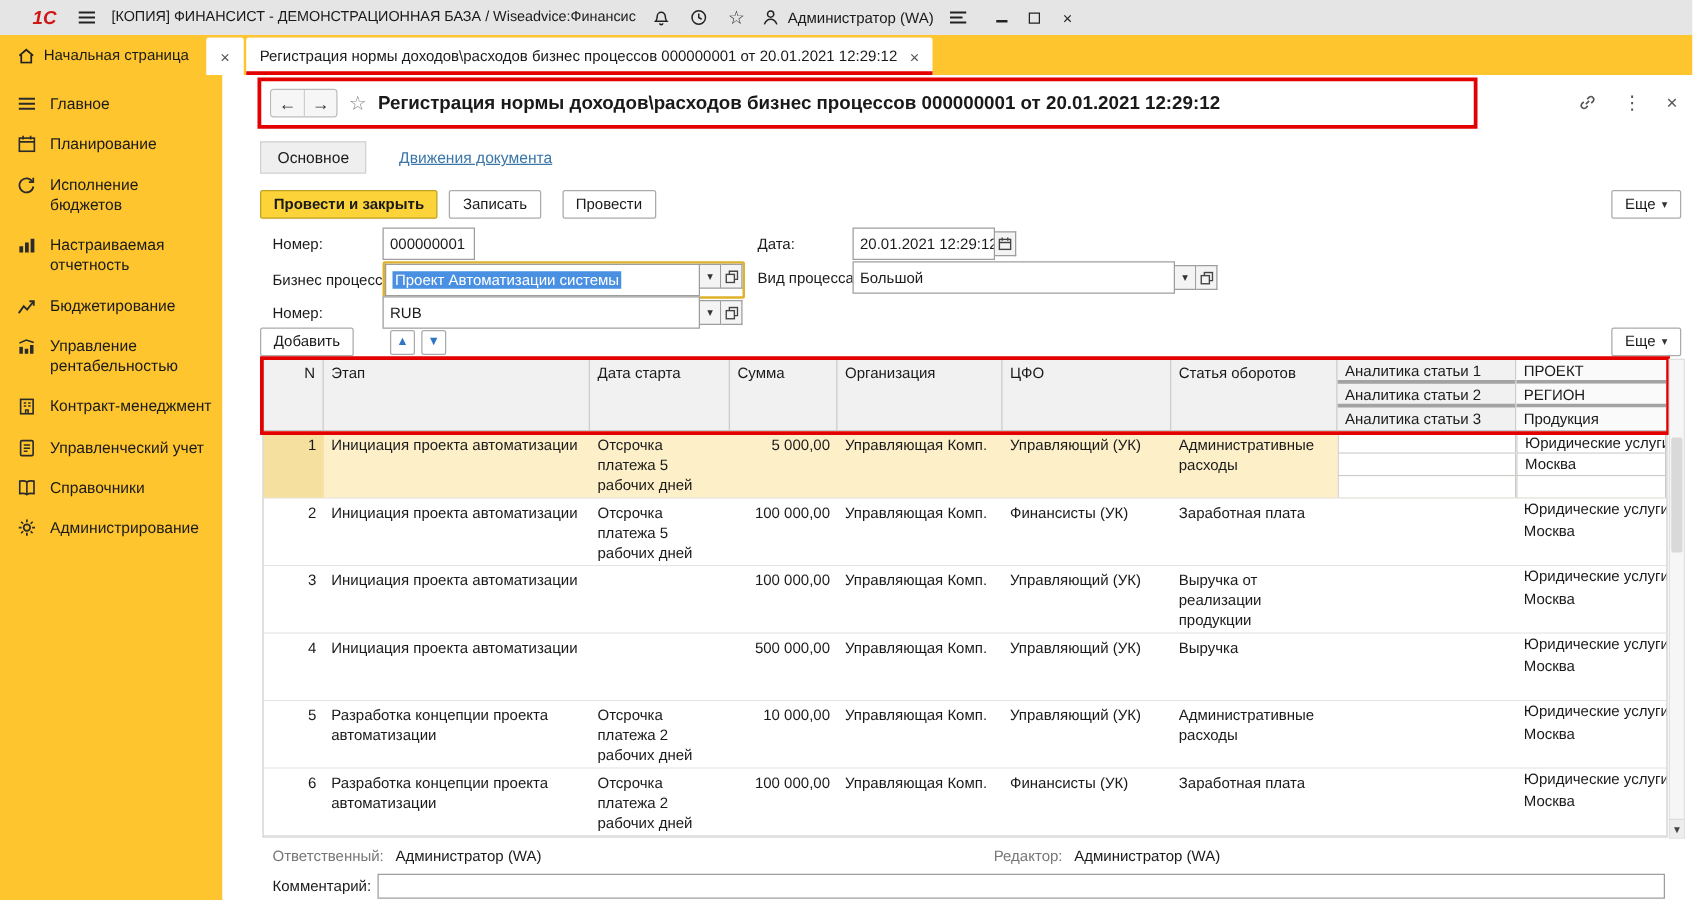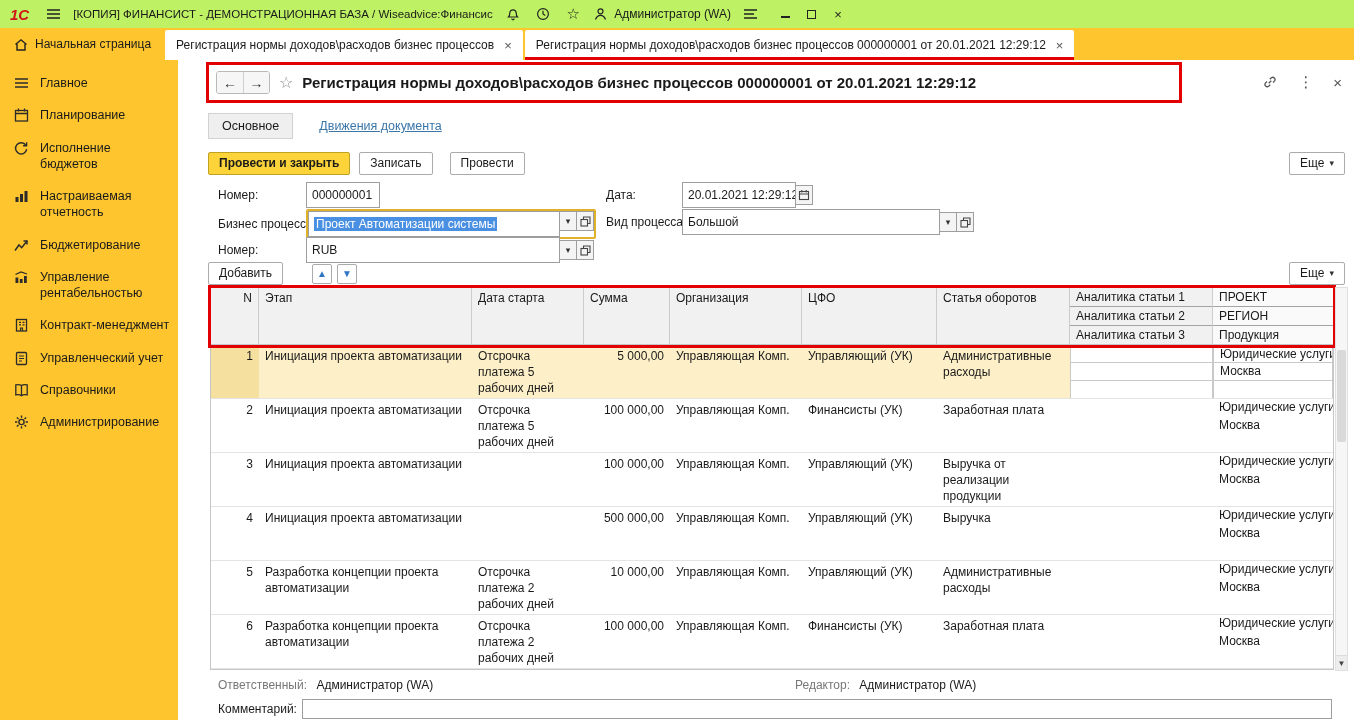--- a/index.html
+++ b/index.html
@@ -1,20 +1,20 @@
 <!DOCTYPE html>
 <html><head>
 <meta charset="utf-8">
 <style>
   * { margin:0; padding:0; box-sizing:border-box; }
   html,body { width:1354px; height:720px; overflow:hidden; }
   body { font-family:"Liberation Sans", sans-serif; font-size:12px; color:#1a1a1a; background:#fff; position:relative; }
 
   
-  .titlebar { position:absolute; left:0; top:0; width:1354px; height:28px; background:#bef264; display:flex; align-items:center; padding:0 6px; gap:10px; }
+  .titlebar { position:absolute; left:0; top:0; width:1354px; height:28px; background:#e5e5e5; display:flex; align-items:center; padding:0 22px; gap:10px; }
   .logo { font-weight:bold; font-size:15px; color:#cf1717; font-style:italic; padding:0 4px; white-space:nowrap; }
   .tb-icon { display:flex; align-items:center; justify-content:center; width:20px; height:20px; cursor:pointer; flex:0 0 auto; }
   .app-title { font-size:11.5px; white-space:nowrap; overflow:hidden; max-width:420px; }
   .search { width:498px; height:20px; background:#fed867; border-radius:3px; display:flex; align-items:center; gap:6px; padding:0 7px; color:#8d7c39; margin-left:auto; }
   .user { display:flex; align-items:center; gap:6px; white-space:nowrap; cursor:pointer; }
   .win-controls { display:flex; align-items:center; gap:4px; margin-left:4px; }
   .win-btn { width:22px; height:20px; display:flex; align-items:center; justify-content:center; cursor:pointer; font-size:13px; color:#222; }
   .min-glyph { display:inline-block; width:9px; border-bottom:2px solid #222; height:8px; }
   .max-glyph { display:inline-block; width:9px; height:9px; border:1.5px solid #222; }
 
@@ -63,21 +63,21 @@
   .grid-toolbar { position:absolute; left:30px; top:202px; right:9px; display:flex; align-items:center; gap:5px; }
   .arrow-btn { width:20px; height:20px; border:1px solid #ababab; background:#fff; display:flex; align-items:center; justify-content:center; color:#2f76c5; font-size:10px; cursor:pointer; border-radius:2px; }
   .gap-l { margin-left:24px; }
 
   
   .grid { position:absolute; left:32px; top:227px; width:1124px; border:1px solid #c6c6c6; background:#fff; }
   .ghead { display:flex; height:57px; background:#f1f1f1; border-bottom:1px solid #c6c6c6; outline:3px solid #e30000; }
   .ghead .hc { border-right:1px solid #cccccc; padding:3px 6px; overflow:hidden; white-space:nowrap; }
   .ghead .hc:last-child { border-right:none; }
   .hc.sub, .grow .c.sub { padding:0; }
-  .hrow { height:19px; padding:2px 6px; border-bottom:1px solid #a3a3a3; white-space:nowrap; overflow:hidden; }
+  .hrow { height:19px; padding:2px 6px; border-bottom:3px solid #a3a3a3; white-space:nowrap; overflow:hidden; }
   .hc .hrow:last-child { border-bottom:none; }
   .c-av .hrow { background:#fafafa; }
   .grow { display:flex; height:54px; border-bottom:1px solid #e4e4e4; background:#fff; }
   .grow .c { padding:3px 6px; line-height:1.35; overflow:hidden; }
   .c-n { width:48px; text-align:right; }
   .c-stage { width:213px; }
   .c-start { width:112px; }
   .c-sum { width:86px; text-align:right; }
   .c-org { width:132px; }
   .c-cfo { width:135px; }
@@ -156,21 +156,20 @@
 <div class="tabbar">
   <div class="home-tab">
     <span>
       <svg width="14" height="13">
           <path d="M1.5 6.5 7 1.8l5.5 4.7M3 6v6h8V6" fill="none" stroke="#222" stroke-width="1.4"></path>
         </svg>
     </span>
     <span>Начальная страница</span>
   </div>
   <div class="tab">
-    <span>Регистрация нормы доходов\расходов бизнес процессов</span>
     <span class="tclose">×</span>
   </div>
   <div class="tab active">
     <span>Регистрация нормы доходов\расходов бизнес процессов 000000001 от 20.01.2021 12:29:12</span>
     <span class="tclose">×</span>
   </div>
 </div>
 
 <div class="sidebar">
   <div class="side-item">

